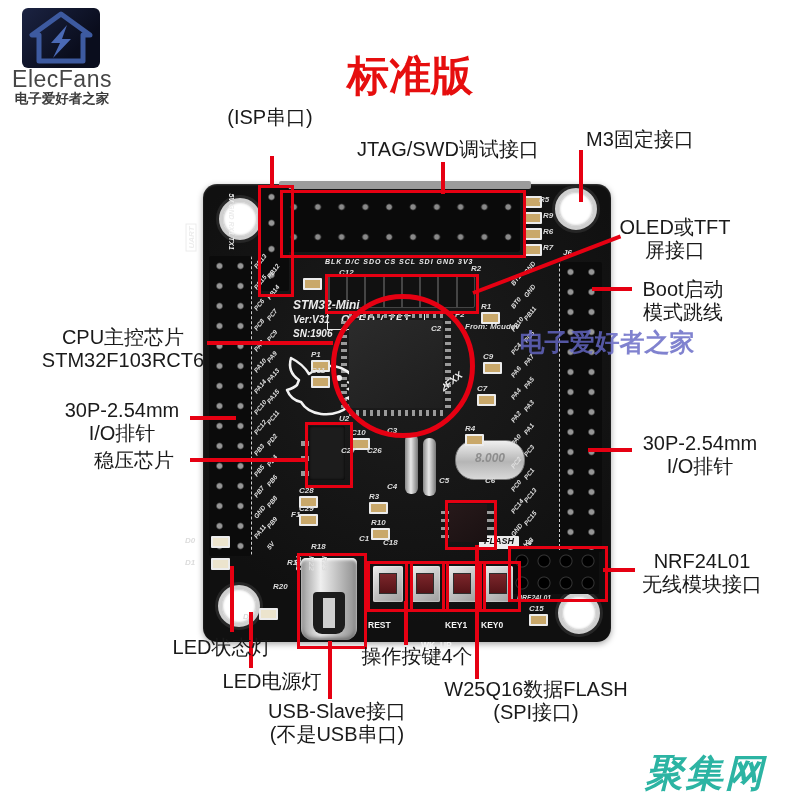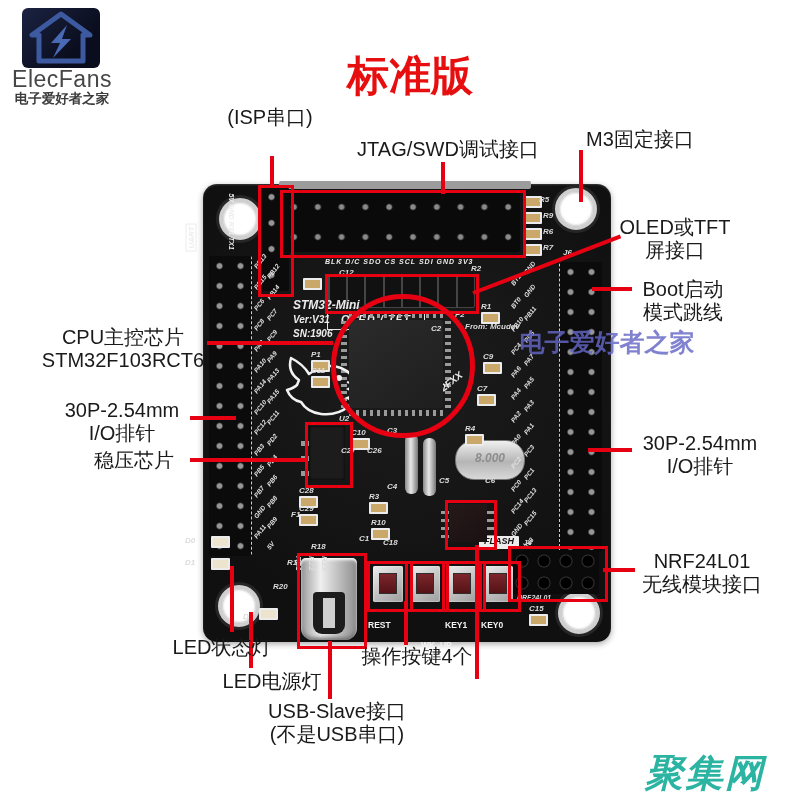--- a/index.html
+++ b/index.html
@@ -338,20 +338,24 @@
   <div class="ann" style="left:210px;top:670px;width:124px;">
     <div>LED电源灯</div>
   </div>
   <div class="ann" style="left:248px;top:700px;width:178px;">
     <div>USB-Slave接口</div>
       <div>(不是USB串口)</div>
   </div>
   <div class="ann" style="left:352px;top:645px;width:130px;">
     <div>操作按键4个</div>
   </div>
+  <div class="ann" style="left:436px;top:678px;width:200px;">
+    <div>W25Q16数据FLASH</div>
+      <div>(SPI接口)</div>
+  </div>
 
   <div id="watermark">
     <div class="w1">电子爱好者之家</div>
   </div>
 
   <div id="site-badge">聚集网</div>
 
 </div>
 
 </body></html>

